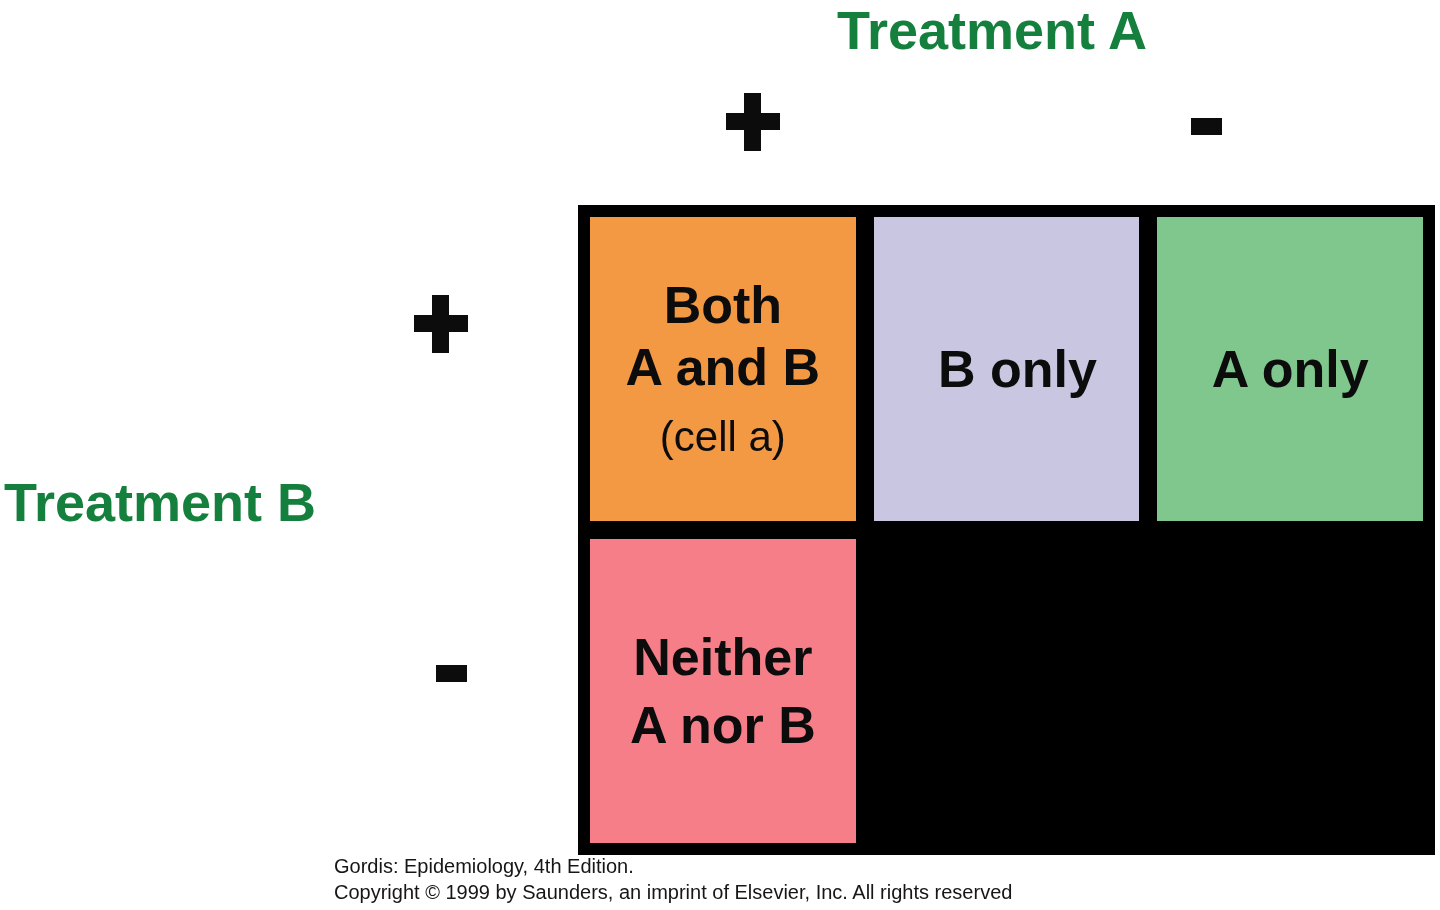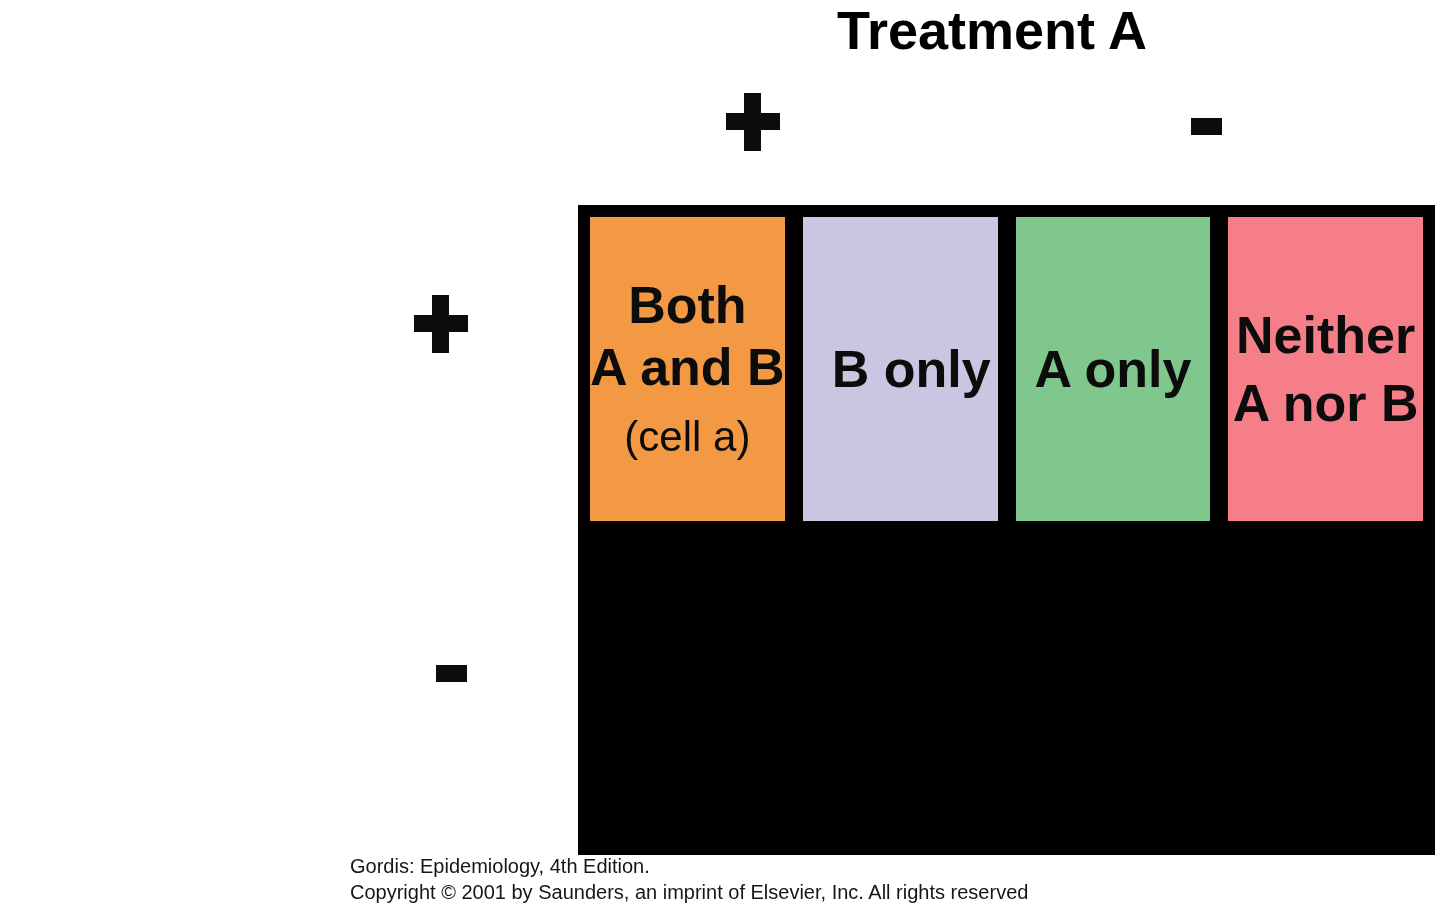--- a/index.html
+++ b/index.html
@@ -14,21 +14,21 @@
     height: 910px;
     background: #ffffff;
     overflow: hidden;
   }
 
   .axis-title {
     position: absolute;
     font-weight: bold;
     font-size: 54px;
     line-height: 60px;
-    color: #000000;
+    color: #15803d;
     white-space: nowrap;
   }
   #treatment-a-title {
     left: 992px;
     top: 0px;
     transform: translateX(-50%);
   }
   #treatment-b-title {
     left: 4px;
     top: 472px;
@@ -71,21 +71,21 @@
   #grid {
     position: absolute;
     left: 578px;
     top: 205px;
     width: 857px;
     height: 650px;
     background: #000000;
     border: 12px solid #000000;
     box-sizing: border-box;
     display: grid;
-    grid-template-columns: 1fr 1fr 1fr 1fr;
+    grid-template-columns: 1fr 1fr 1fr;
     grid-template-rows: 1fr 1fr;
     gap: 18px;
   }
   .cell {
     display: flex;
     flex-direction: column;
     align-items: center;
     justify-content: center;
     text-align: center;
     color: #0c0c0c;
@@ -107,36 +107,36 @@
 
   
   #caption {
     position: absolute;
     left: 334px;
     top: 853px;
     font-size: 20px;
     line-height: 26px;
     color: #161616;
     white-space: nowrap;
-    margin-left: 16px;
   }
 </style>
 </head>
 <body>
 
 <div id="stage">
 
   <div id="treatment-a-title" class="axis-title">Treatment A</div>
 
   <div id="col-plus" class="plus">
     <div class="h"></div>
     <div class="v"></div>
   </div>
   <div id="col-minus" class="minus"></div>
 
+  <div id="treatment-b-title" class="axis-title">Treatment B</div>
 
   <div id="row-plus" class="plus">
     <div class="h"></div>
     <div class="v"></div>
   </div>
   <div id="row-minus" class="minus"></div>
 
   <div id="grid">
 
     <div class="cell" style="background-color: rgb(243, 153, 68);">
@@ -157,16 +157,16 @@
 
     <div class="cell" style="background-color: rgb(245, 126, 137); gap: 6px;">
       <div class="label-line">Neither</div>
       <div class="label-line">A nor B</div>
     </div>
 
   </div>
 
   <div id="caption">
     <div>Gordis: Epidemiology, 4th Edition.</div>
-    <div>Copyright © 2001 by Saunders, an imprint of Elsevier, Inc. All rights reserved</div>
+    <div>Copyright © 1999 by Saunders, an imprint of Elsevier, Inc. All rights reserved</div>
   </div>
 
 </div>
 
 </body></html>

